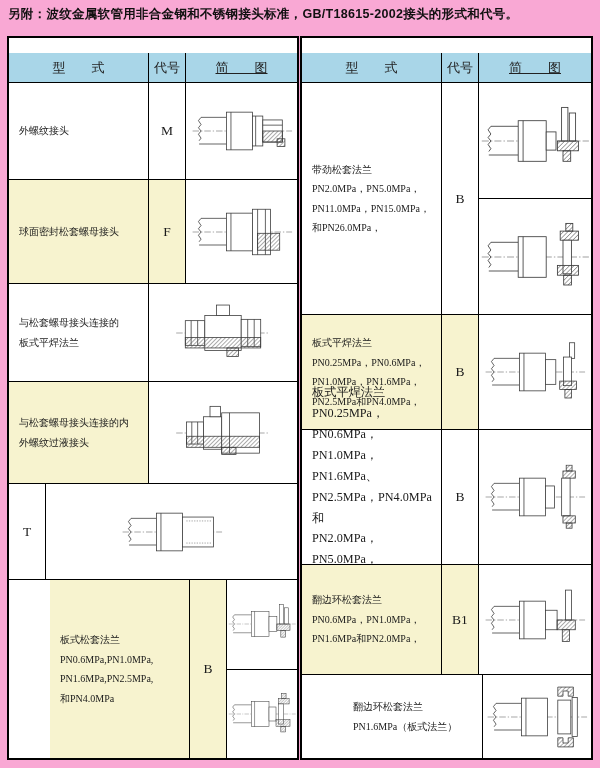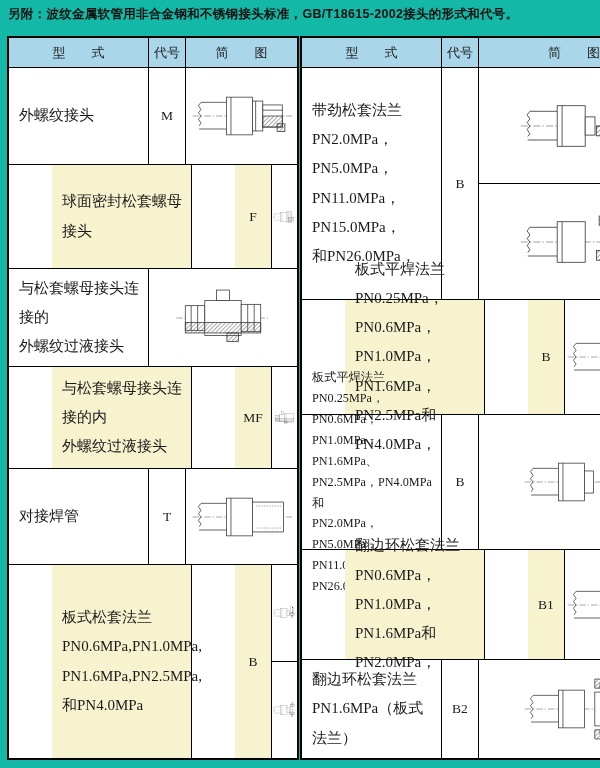--- a/index.html
+++ b/index.html
@@ -1,37 +1,37 @@
 <!DOCTYPE html>
 <html style="--hdr: #a9d6e8; --ylw: #f7f3cf; --brd: #000000;"><head>
 <meta charset="utf-8">
 <style>
   :root{
     --hdr:#a9d6e8; --ylw:#f7f3cf; --brd:#000; --ink:#1a1a1a;
   }
   html,body{margin:0;padding:0;background:#fff;}
-  .wrap{position:relative;width:600px;height:768px;background:#14b8a6;overflow:hidden;
+  .wrap{position:relative;width:600px;height:768px;background:#f9a8d4;overflow:hidden;
         font-family:"Liberation Sans","DejaVu Sans",sans-serif;color:var(--ink);}
   .ttl{position:absolute;left:8px;top:6px;width:588px;font-size:12.5px;font-weight:bold;
        letter-spacing:0.3px;color:#111;}
   .tbls{position:absolute;left:7px;top:36px;width:586px;height:724px;display:flex;gap:1px;}
   .half{border:2px solid var(--brd);background:#fff;display:flex;flex-direction:column;box-sizing:border-box;}
   .half.l{width:292px;} .half.r{flex:1;}
   .tr{display:flex;border-bottom:1px solid var(--brd);box-sizing:border-box;min-height:0;}
-  .tr:last-child{border-bottom:none;flex:1;}
+  .tr:last-child{border-bottom:none;flex:1;padding-left:41px;}
   .td{box-sizing:border-box;border-right:1px solid var(--brd);min-width:0;}
   .td:last-child{border-right:none;}
-  .c-type{width:140px;} .c-code{width:37px;text-align:right;} .c-diag{flex:1;}
-  .hdr{background:var(--hdr);}
+  .c-type{width:140px;} .c-code{width:37px;text-align:right;} .c-diag{flex:1;text-decoration:underline;}
+  .hdr{background:var(--hdr);margin-top:15px;}
   .hdr .td{display:flex;align-items:center;justify-content:center;
            font-size:13px;color:#222;background:var(--hdr);}
-  .tr.hl .c-type,.tr.hl .c-code{background:var(--ylw);margin-left:43px;}
+  .tr.hl .c-type,.tr.hl .c-code{background:var(--ylw);}
   .tcell{display:flex;flex-direction:column;justify-content:center;
          padding:4px 4px 4px 10px;font-family:"Liberation Serif","DejaVu Serif",serif;
-         font-size:15px;line-height:1.95;white-space:pre-line;}
+         font-size:10px;line-height:1.95;white-space:pre-line;}
   .tight .tcell{line-height:1.72;font-size:12.2px;}
   .ccell{display:flex;align-items:center;justify-content:center;
          font-family:"Liberation Serif","DejaVu Serif",serif;font-size:13.5px;}
   .dcell{display:flex;align-items:center;justify-content:center;background:#fff;}
   .dstack{display:flex;flex-direction:column;}
   .dstack .dcell{flex:1;}
   .dstack .dcell:first-child{border-bottom:1px solid var(--brd);}
   svg.dg{width:104px;height:66px;display:block;}
   .tallrow svg.dg{width:112px;height:72px;}
 </style>
@@ -218,41 +218,39 @@
         <div class="td c-code ccell">F</div>
         <div class="td c-diag dcell">
             <svg class="dg" viewBox="0 0 160 100">
               <use href="#sym-f"></use>
             </svg>
           </div>
       </div>
 
       <div class="tr" style="height:98px">
         <div class="td c-type tcell">与松套螺母接头连接的
-外螺纹过液接头</div>
+板式平焊法兰</div>
         <div class="td c-diag dcell">
             <svg class="dg" viewBox="0 0 160 100">
               <use href="#sym-mm"></use>
             </svg>
           </div>
       </div>
 
       <div class="tr hl" style="height:102px">
         <div class="td c-type tcell">与松套螺母接头连接的内
 外螺纹过液接头</div>
-        <div class="td c-code ccell">MF</div>
         <div class="td c-diag dcell">
             <svg class="dg" viewBox="0 0 160 100">
               <use href="#sym-mf"></use>
             </svg>
           </div>
       </div>
 
       <div class="tr" style="height:96px">
-        <div class="td c-type tcell">对接焊管</div>
         <div class="td c-code ccell">T</div>
         <div class="td c-diag dcell">
             <svg class="dg" viewBox="0 0 160 100">
               <use href="#sym-t"></use>
             </svg>
           </div>
       </div>
 
       <div class="tr hl">
         <div class="td c-type tcell">板式松套法兰
@@ -338,21 +336,20 @@
         <div class="td c-diag dcell">
             <svg class="dg" viewBox="0 0 160 100">
               <use href="#sym-b1"></use>
             </svg>
           </div>
       </div>
 
       <div class="tr">
         <div class="td c-type tcell">翻边环松套法兰
 PN1.6MPa（板式法兰）</div>
-        <div class="td c-code ccell">B2</div>
         <div class="td c-diag dcell">
             <svg class="dg" viewBox="0 0 160 100">
               <use href="#sym-b2"></use>
             </svg>
           </div>
       </div>
     </div>
 
   </div>
 </div>

